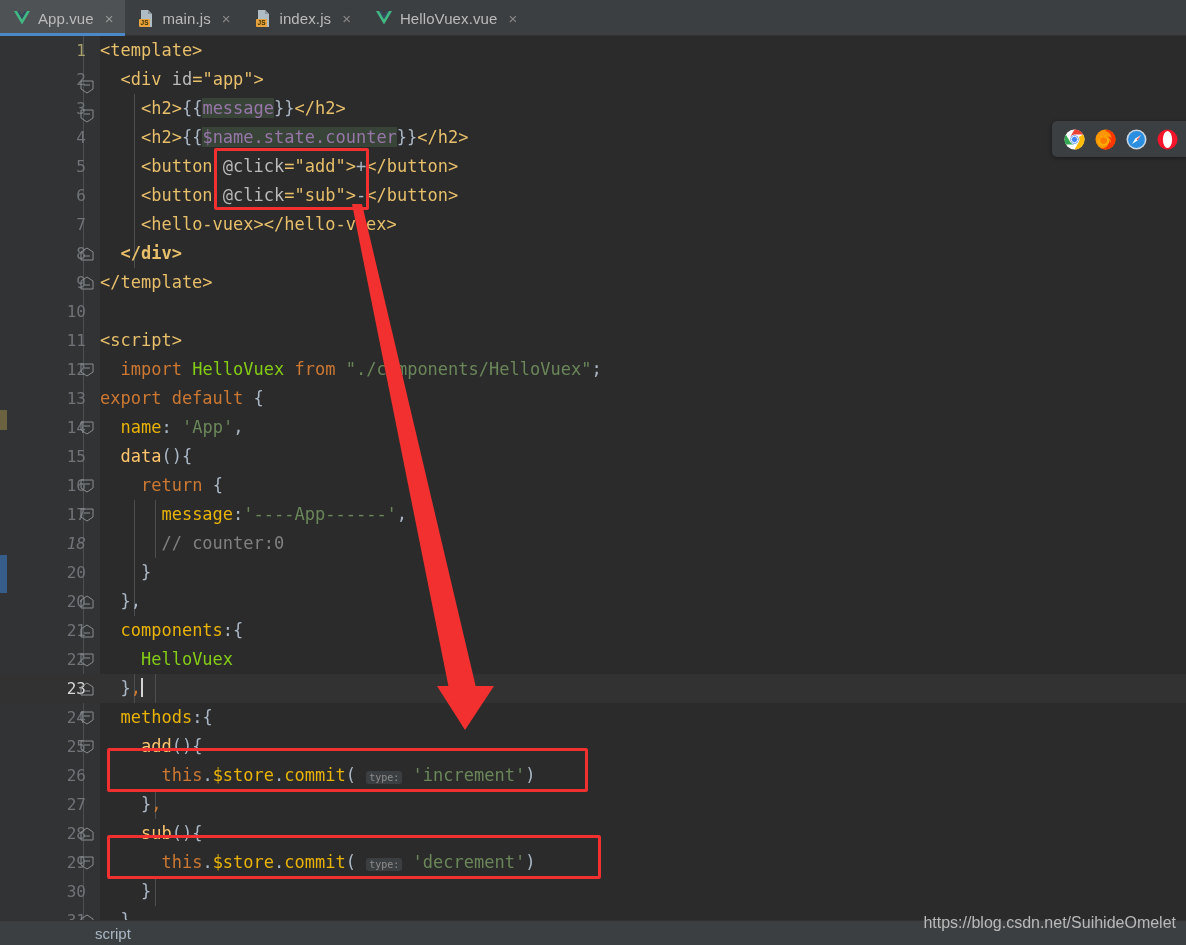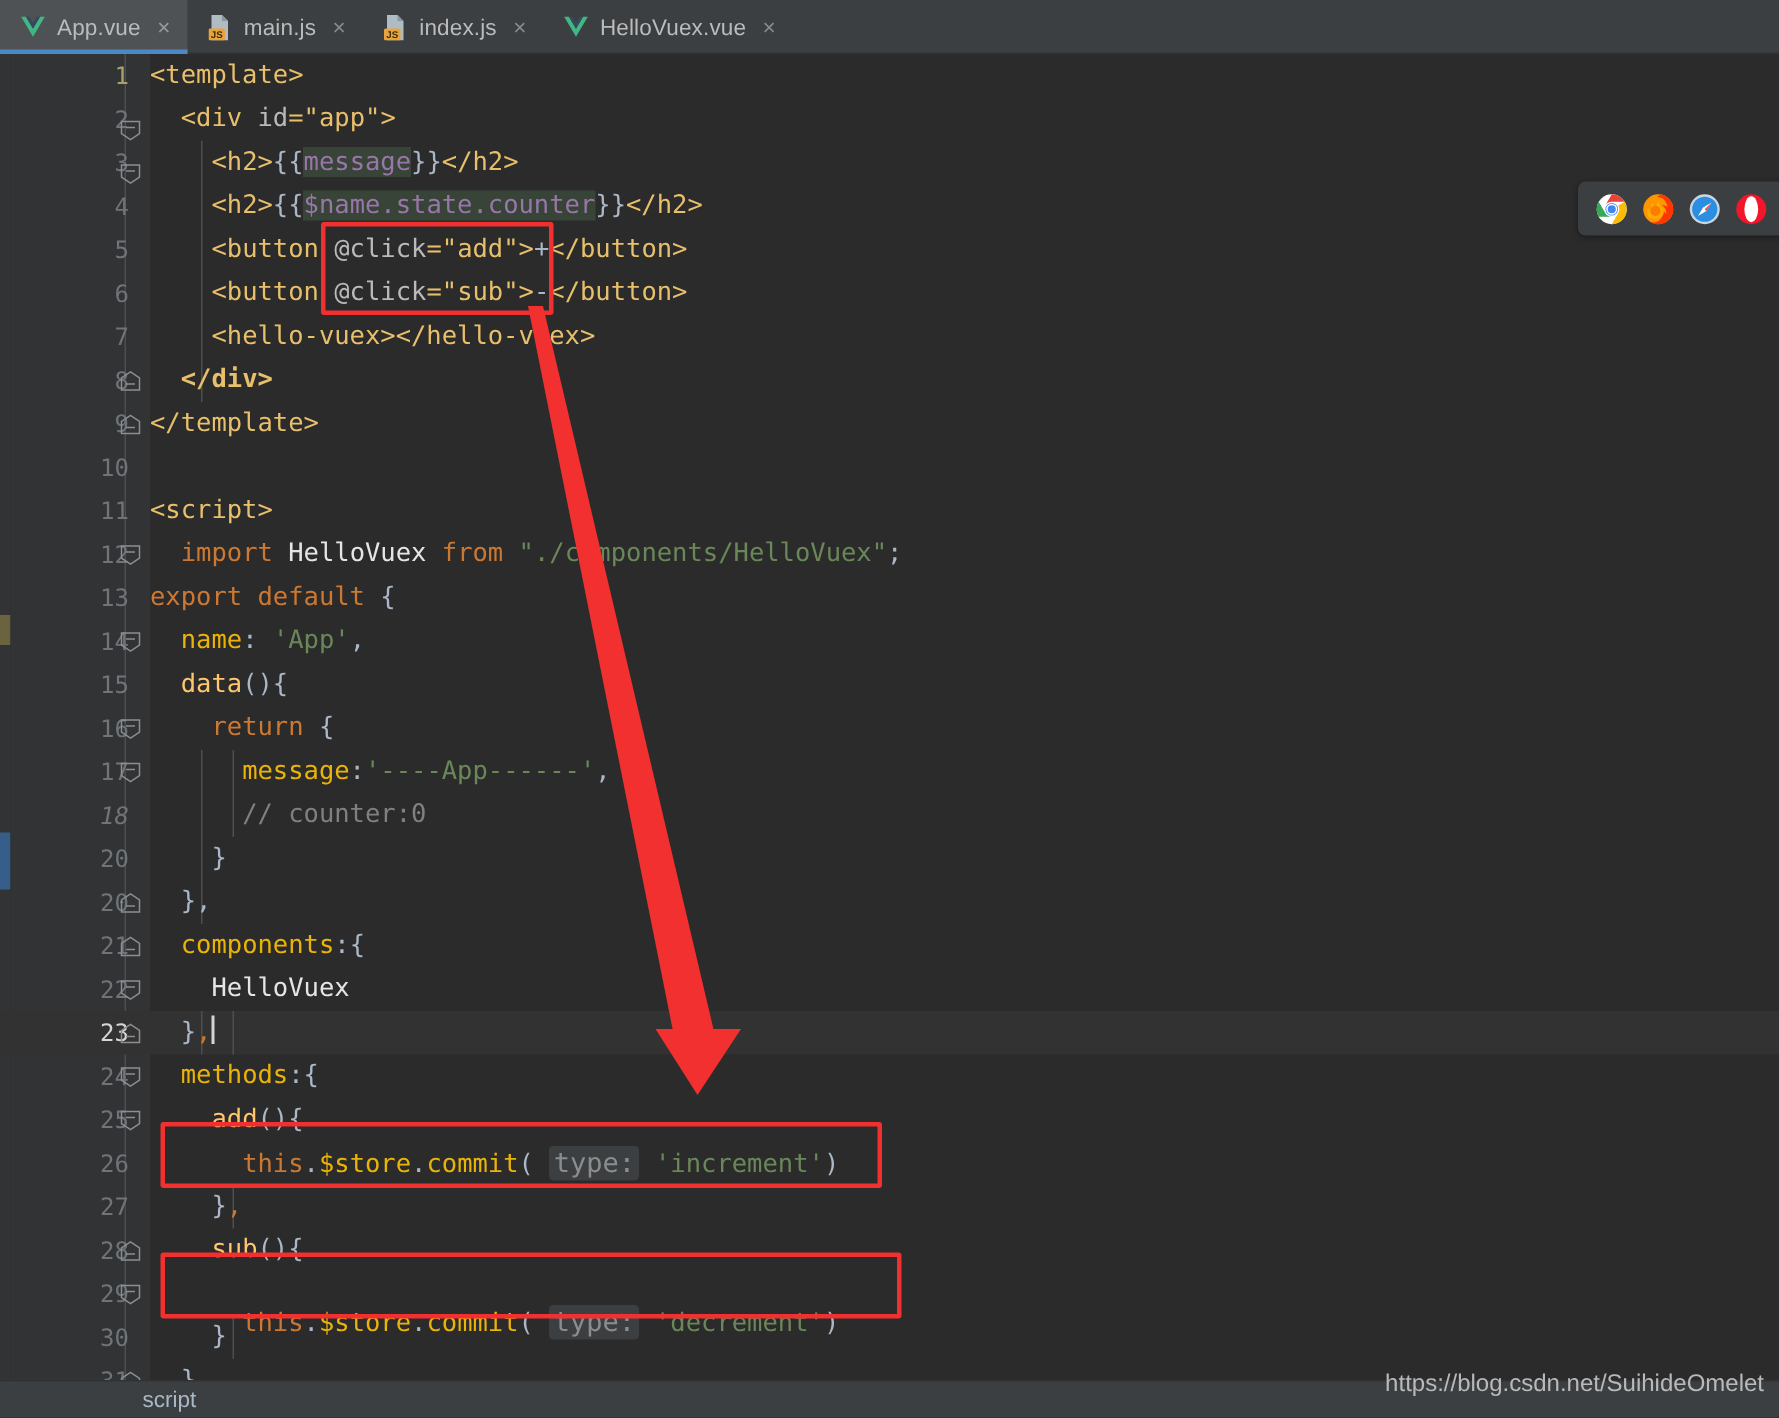--- a/index.html
+++ b/index.html
@@ -80,25 +80,25 @@
   
   .tag    { color:#e8bf6a; }
   .punc   { color:#a9b7c6; }
   .attr   { color:#bababa; }
   .attrv  { color:#e8bf6a; }
   .mus    { color:#9876aa; }
   .musbg  { background:#384438; }
   .kw     { color:#cc7832; }
   .str    { color:#6a8759; }
   .prop   { color:#eab308; }
-  .ident  { color:#e5e5e5; }
+  .ident  { color:#84cc16; }
   .fn     { color:#ffc66d; }
   .cmt    { color:#808080; }
   .brace  { color:#a9b7c6; }
-  .hint   { color:#8c8c8c; background:#3c3f41; border-radius:3px; padding:1px 3px; font-size:18px;}
+  .hint   { color:#8c8c8c; background:#3c3f41; border-radius:3px; padding:1px 3px; font-size:10px;}
   .cursor{
     display:inline-block; width:2px; height:19px; background:#d4d4d4;
     vertical-align:-3px; margin:0 0 0 0px;
   }
 
   
   .redbox{
     position:absolute; border:3px solid #f23030; border-radius:2px;
     pointer-events:none;
   }
@@ -366,21 +366,21 @@
     <div class="txt" style="top:522px;">    <span class="brace">}</span></div>
     <div class="txt" style="top:551px;">  <span class="brace">}</span><span class="punc">,</span></div>
     <div class="txt" style="top:580px;">  <span class="prop">components</span><span class="punc">:</span><span class="brace">{</span></div>
     <div class="txt" style="top:609px;">    <span class="ident">HelloVuex</span></div>
     <div class="txt" style="top:638px;">  <span class="brace">}</span><span class="kw">,</span><span class="cursor"></span></div>
     <div class="txt" style="top:667px;">  <span class="prop">methods</span><span class="punc">:</span><span class="brace">{</span></div>
     <div class="txt" style="top:696px;">    <span class="fn">add</span><span class="brace">(){</span></div>
     <div class="txt" style="top:725px;">      <span class="kw">this</span><span class="punc">.</span><span class="prop">$store</span><span class="punc">.</span><span class="prop">commit</span><span class="brace">(</span> <span class="hint">type:</span> <span class="str">'increment'</span><span class="brace">)</span></div>
     <div class="txt" style="top:754px;">    <span class="brace">}</span><span class="kw">,</span></div>
     <div class="txt" style="top:783px;">    <span class="fn">sub</span><span class="brace">(){</span></div>
-    <div class="txt" style="top:812px;margin-top:19px;">      <span class="kw">this</span><span class="punc">.</span><span class="prop">$store</span><span class="punc">.</span><span class="prop">commit</span><span class="brace">(</span> <span class="hint">type:</span> <span class="str">'decrement'</span><span class="brace">)</span></div>
+    <div class="txt" style="top:812px;">      <span class="kw">this</span><span class="punc">.</span><span class="prop">$store</span><span class="punc">.</span><span class="prop">commit</span><span class="brace">(</span> <span class="hint">type:</span> <span class="str">'decrement'</span><span class="brace">)</span></div>
     <div class="txt" style="top:841px;">    <span class="brace">}</span></div>
     <div class="txt" style="top:870px;">  <span class="brace">}</span></div>
   </div>
 
   <div class="redbox" style="left:214px; top:112px; width:155px; height:62px;"></div>
   <div class="redbox" style="left:107px; top:712px; width:481px; height:44px;"></div>
   <div class="redbox" style="left:107px; top:799px; width:494px; height:44px;"></div>
 
   <svg id="arrow" viewBox="0 0 1186 884">
     <polygon points="352,168 362,168 478,660 452,668" fill="#f23030"></polygon>

